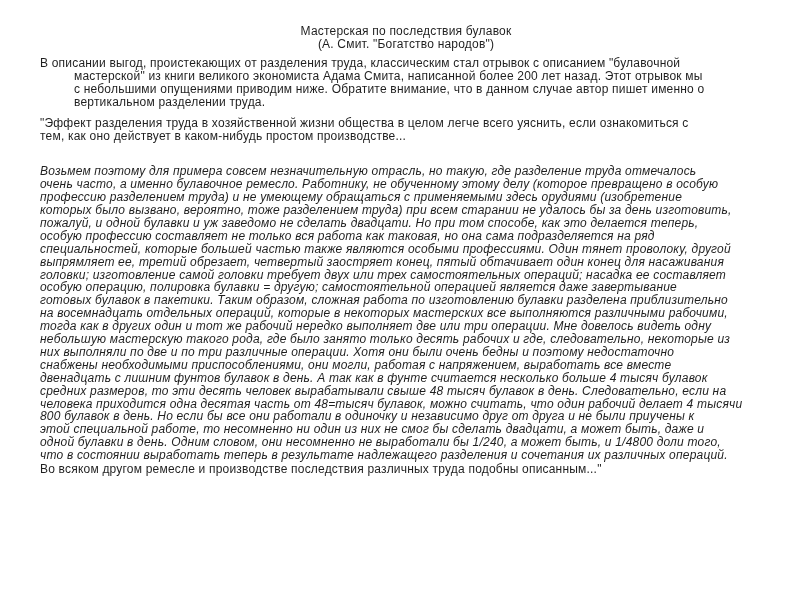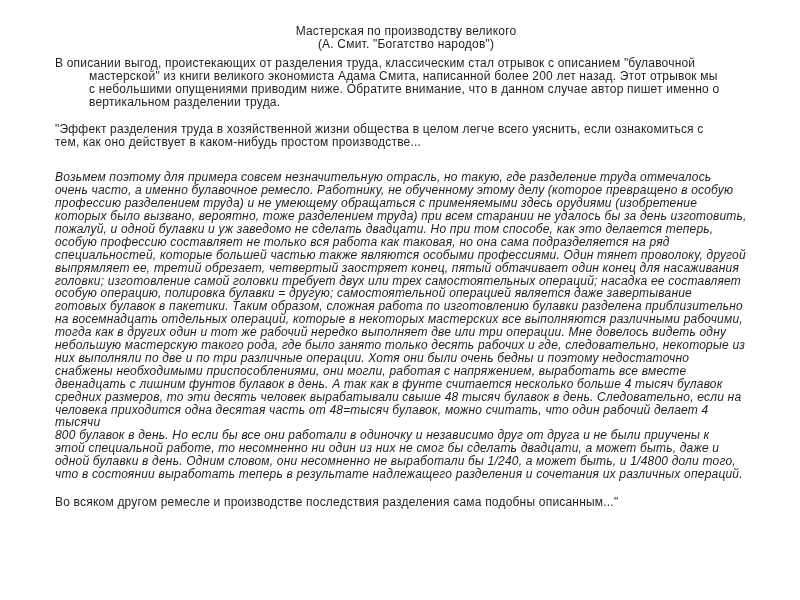--- a/index.html
+++ b/index.html
@@ -20,36 +20,36 @@
     line-height: 12.9px;
     letter-spacing: 0.2px;
   }
   .title {
     text-align: center;
     white-space: pre-line;
     margin: 0;
   }
   .para {
     white-space: pre-line;
-    margin: 15px;
+    margin: 0;
   }
   .para.hanging {
     padding-left: 34px;
     text-indent: -34px;
   }
   .p-intro      { margin-top: 6px; }
   .p-quote-open { margin-top: 9px; }
   .p-quote-body { margin-top: 22px; font-style: italic; }
   .p-quote-close{ margin-top: 1px; }
 </style>
 </head>
 <body>
 
 <div class="doc">
-  <div class="title">Мастерская по производству великого
+  <div class="title">Мастерская по последствия булавок
 (А. Смит. "Богатство народов")</div>
 
   <div class="para hanging p-intro">В описании выгод, проистекающих от разделения труда, классическим стал отрывок с описанием "булавочной
 мастерской" из книги великого экономиста Адама Смита, написанной более 200 лет назад. Этот отрывок мы
 с небольшими опущениями приводим ниже. Обратите внимание, что в данном случае автор пишет именно о
 вертикальном разделении труда.</div>
 
   <div class="para p-quote-open">"Эффект разделения труда в хозяйственной жизни общества в целом легче всего уяснить, если ознакомиться с
 тем, как оно действует в каком-нибудь простом производстве...</div>
 
@@ -70,14 +70,14 @@
 них выполняли по две и по три различные операции. Хотя они были очень бедны и поэтому недостаточно
 снабжены необходимыми приспособлениями, они могли, работая с напряжением, выработать все вместе
 двенадцать с лишним фунтов булавок в день. А так как в фунте считается несколько больше 4 тысяч булавок
 средних размеров, то эти десять человек вырабатывали свыше 48 тысяч булавок в день. Следовательно, если на
 человека приходится одна десятая часть от 48=тысяч булавок, можно считать, что один рабочий делает 4 тысячи
 800 булавок в день. Но если бы все они работали в одиночку и независимо друг от друга и не были приучены к
 этой специальной работе, то несомненно ни один из них не смог бы сделать двадцати, а может быть, даже и
 одной булавки в день. Одним словом, они несомненно не выработали бы 1/240, а может быть, и 1/4800 доли того,
 что в состоянии выработать теперь в результате надлежащего разделения и сочетания их различных операций.</div>
 
-  <div class="para p-quote-close">Во всяком другом ремесле и производстве последствия разделения сама подобны описанным..."</div>
+  <div class="para p-quote-close">Во всяком другом ремесле и производстве последствия различных труда подобны описанным..."</div>
 </div>
 
 </body></html>

